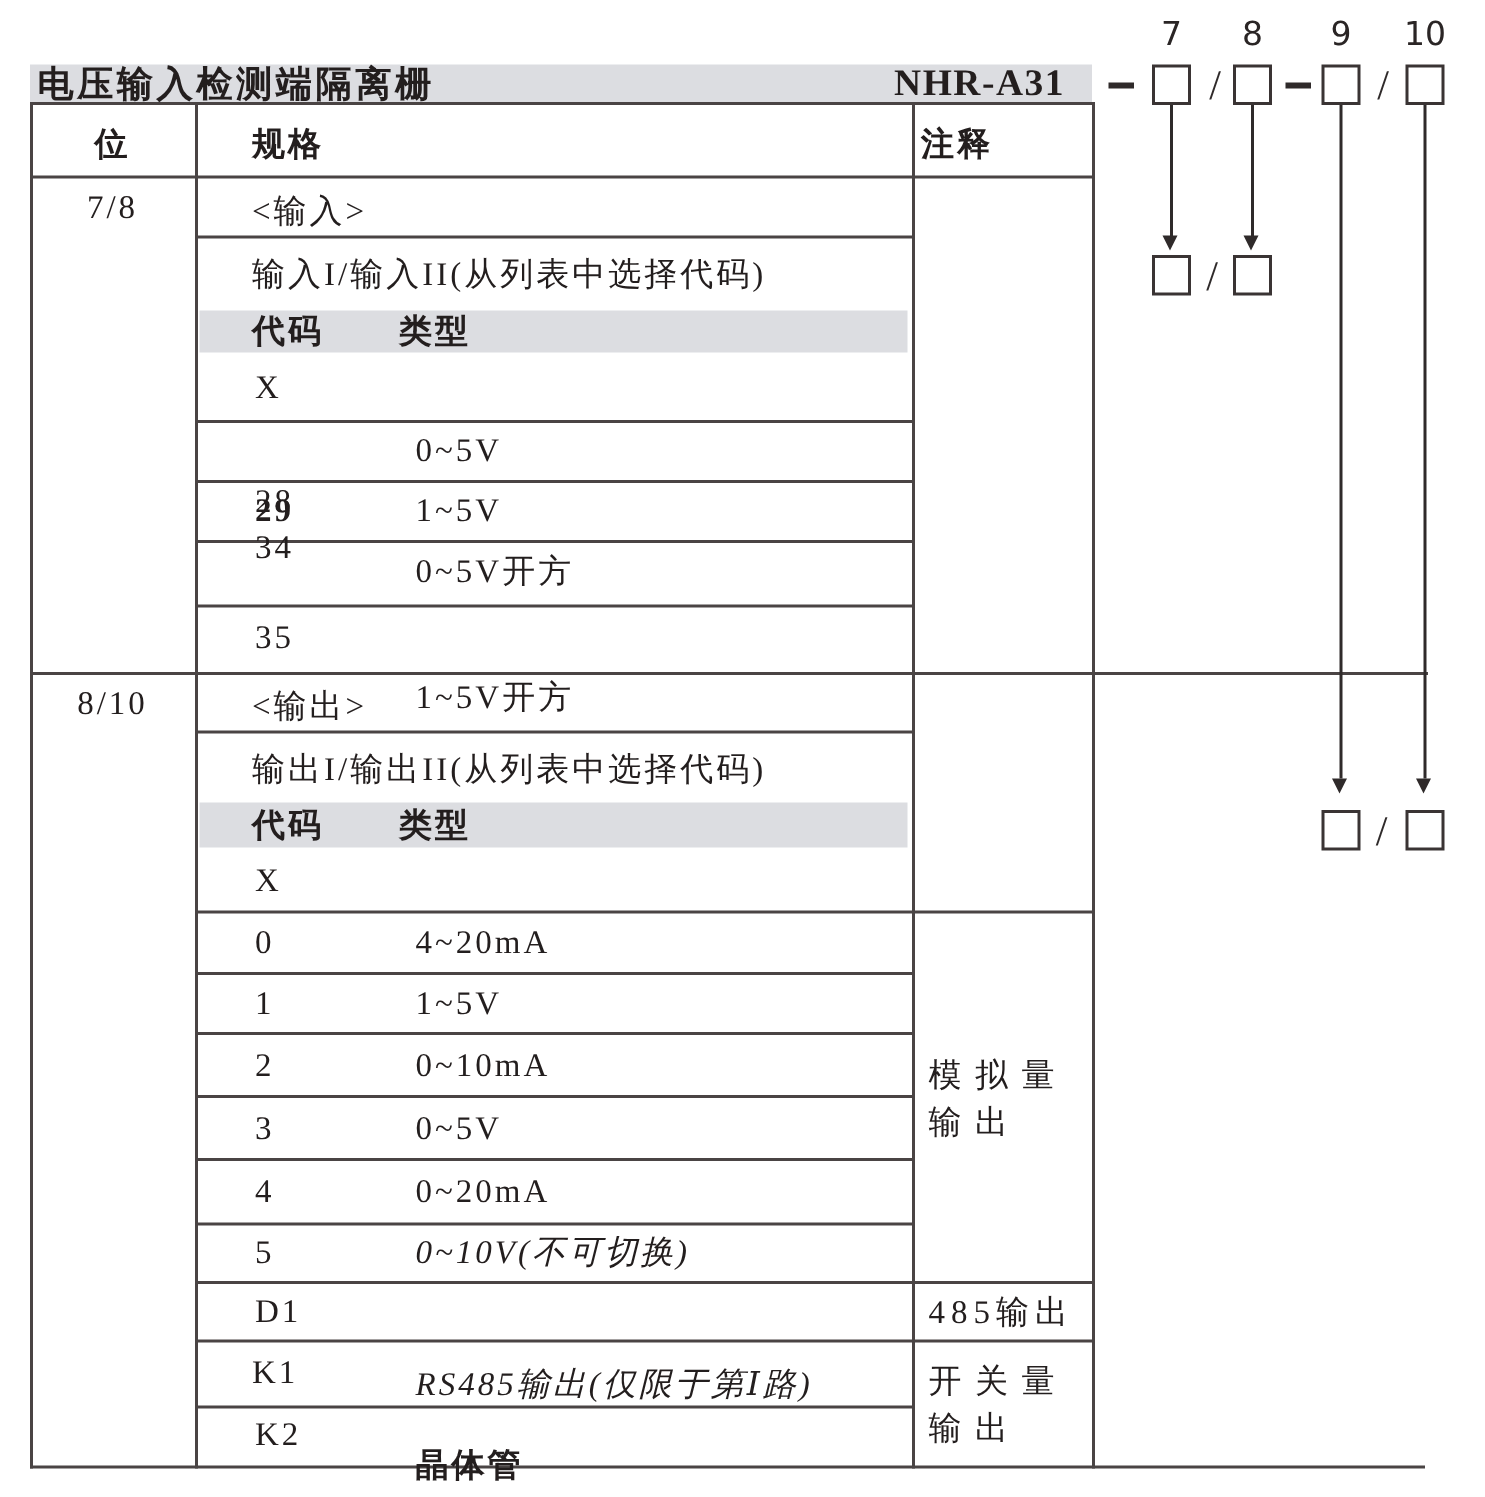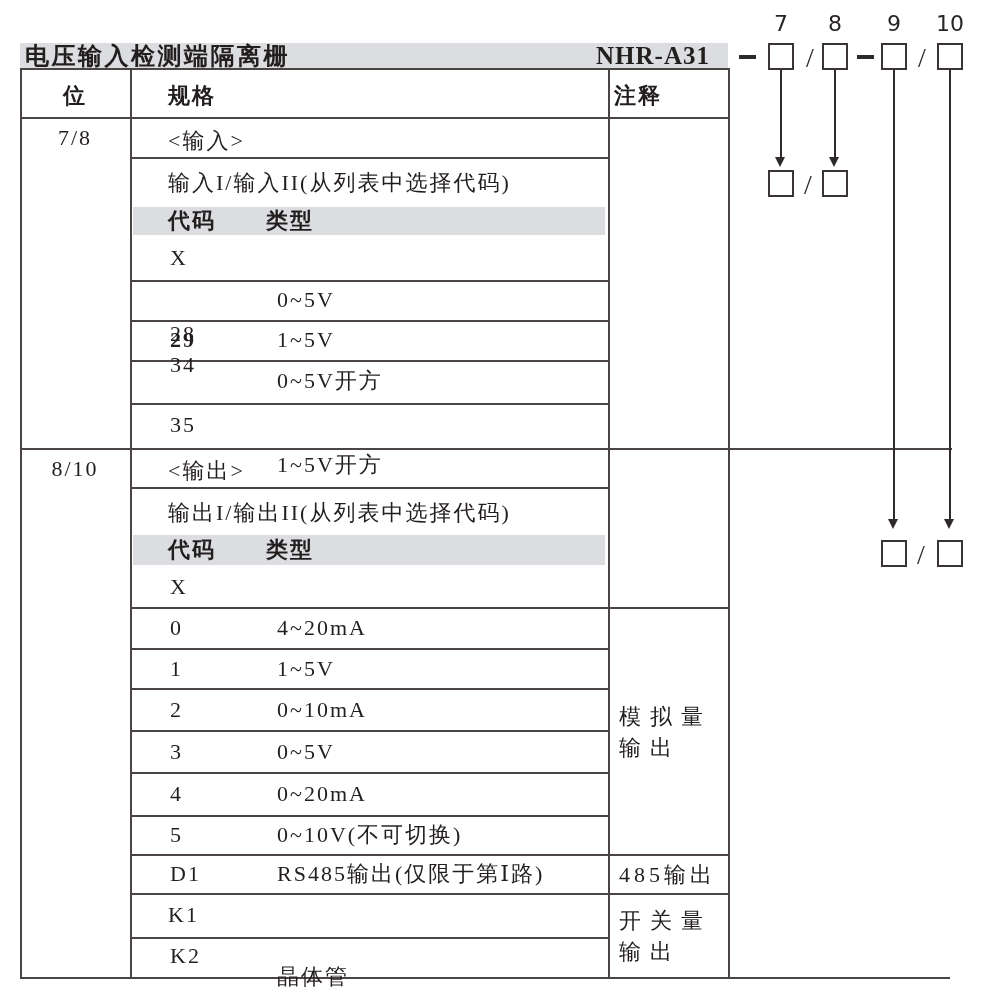--- a/index.html
+++ b/index.html
@@ -106,26 +106,26 @@
   <div class="t" style="left:277px; top:611px;">4~20mA</div>
   <div class="t" style="left:170px; top:652px;">1</div>
   <div class="t" style="left:277px; top:652px;">1~5V</div>
   <div class="t" style="left:170px; top:693px;">2</div>
   <div class="t" style="left:277px; top:693px;">0~10mA</div>
   <div class="t" style="left:170px; top:735px;">3</div>
   <div class="t" style="left:277px; top:735px;">0~5V</div>
   <div class="t" style="left:170px; top:777px;">4</div>
   <div class="t" style="left:277px; top:777px;">0~20mA</div>
   <div class="t" style="left:170px; top:818px;">5</div>
-  <div class="t" style="left:277px; top:818px;">0~10V(不可切换)</div>
+  <div class="t" style="left:277px; top:818px;font-style:italic;">0~10V(不可切换)</div>
   <div class="t" style="left:170px; top:857px;">D1</div>
-  <div class="t" style="left:277px; top:857px;">RS485输出(仅限于第Ⅰ路)</div>
+  <div class="t" style="left:277px; top:906px;font-style:italic;">RS485输出(仅限于第Ⅰ路)</div>
   <div class="t" style="left:168px; top:898px;">K1</div>
   <div class="t" style="left:170px; top:939px;">K2</div>
-  <div class="t" style="left:277px; top:960px;">晶体管</div>
+  <div class="t" style="left:277px; top:960px;font-weight:bold;">晶体管</div>
 
   <div class="note-cell" style="left:610px; top:609px; width:118px; height:245px;">
     <span>模拟量</span>
     <span>输出</span>
   </div>
   <div class="note-cell note-485" style="left:610px; top:856px; width:118px; height:37px;">
     <span>485输出</span>
   </div>
   <div class="note-cell" style="left:610px; top:895px; width:118px; height:82px;">
     <span>开关量</span>

